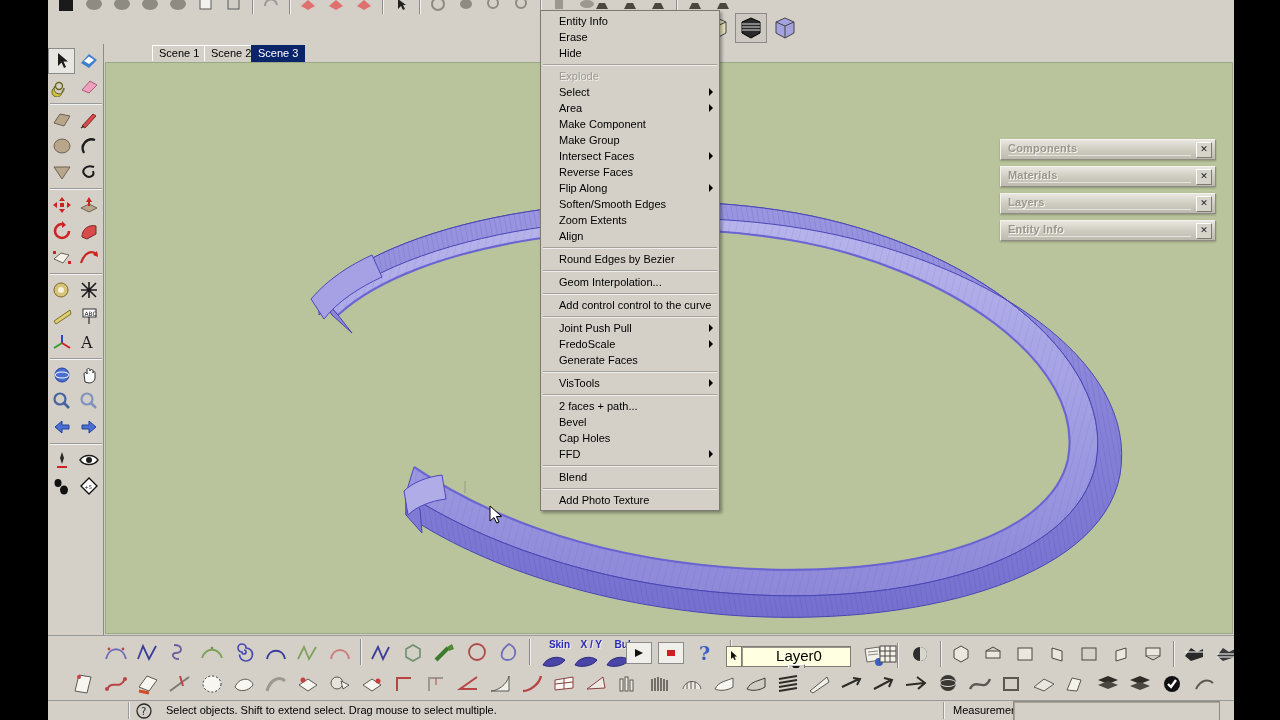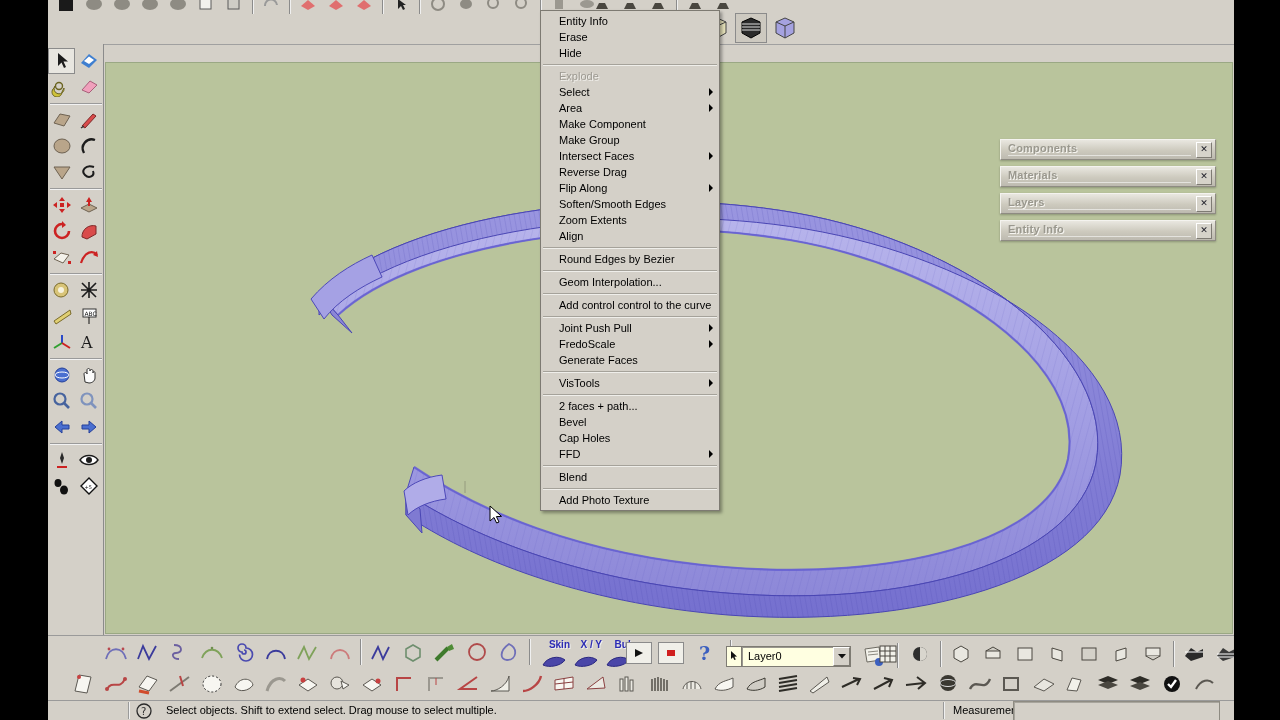--- a/index.html
+++ b/index.html
@@ -71,21 +71,21 @@
   .bsep{width:1px;height:26px;background:#8b8b8b;margin:0 4px;box-shadow:1px 0 0 #f0f0f0;}
 
   
   .skingrp{display:flex;align-items:flex-end;height:32px;}
   .skinbtn{position:relative;width:32px;height:30px;}
   .skinlbl{position:absolute;top:0;left:0;width:32px;text-align:right;font-size:10px;font-weight:bold;
            color:#2b2bb5;text-shadow:1px 1px 0 #efefef;font-family:"Liberation Sans",sans-serif;}
 
   
   .layerbox{display:flex;align-items:center;height:19px;width:108px;background:#ffffe1;
-            border:1px solid #7e7b73;box-shadow:inset 1px 1px 0 #9a978f;font-size:11px;}
+            border:1px solid #7e7b73;box-shadow:inset 1px 1px 0 #9a978f;font-size:15px;flex-direction:column;}
   .layerbox .lv{flex:1;padding-left:6px;color:#000;}
   .layerdd{width:15px;height:17px;background:#d4d0c8;border:1px solid #fff;
            border-right-color:#7e7b73;border-bottom-color:#7e7b73;display:flex;align-items:center;justify-content:center;}
 
   
   .status{position:absolute;left:0;top:700px;width:1186px;height:20px;background:#d4d0c8;border-top:1px solid #9a9a9a;}
   .st-help{position:absolute;left:88px;top:2px;width:18px;height:16px;}
   .st-text{position:absolute;left:112px;top:3px;font-size:11px;color:#000;margin-left:6px;}
   .st-mlabel{position:absolute;left:905px;top:3px;font-size:11px;color:#000;}
   .st-mbox{position:absolute;left:965px;top:0px;width:205px;height:18px;background:#d4d0c8;
@@ -452,20 +452,25 @@
       </div>
       <div class="ltbtn">
         <svg width="22" height="20" viewBox="0 0 22 20">
           <path d="M11 2 L19 10 L11 18 L3 10 Z" fill="#fff" stroke="#111" stroke-width="1.4"></path>
           <text x="6.5" y="12.5" font-size="5" font-family="DejaVu Sans" fill="#111">+5</text>
         </svg>
       </div>
     </div>
   </div>
 
+  <div class="tabbar">
+    <div class="tab" style="left:48px;">Scene 1</div>
+    <div class="tab" style="left:100px;">Scene 2</div>
+    <div class="tab active" style="left:147px;">Scene 3</div>
+  </div>
 
   <div class="viewport">
     <svg class="vp-svg" width="1128" height="572" viewBox="0 0 1128 572">
       <defs>
         <linearGradient id="tubeTop" x1="0" y1="0" x2="0" y2="1">
           <stop offset="0%" stop-color="#b9b6ec"></stop>
           <stop offset="55%" stop-color="#a29ee3"></stop>
           <stop offset="100%" stop-color="#8d88d8"></stop>
         </linearGradient>
         <linearGradient id="tubeSide" x1="0" y1="0" x2="0" y2="1">
@@ -562,21 +567,21 @@
         <div class="mi">Entity Info</div>
         <div class="mi">Erase</div>
         <div class="mi">Hide</div>
         <div class="msep"></div>
         <div class="mi disabled">Explode</div>
         <div class="mi">Select<span class="arw"></span></div>
         <div class="mi">Area<span class="arw"></span></div>
         <div class="mi">Make Component</div>
         <div class="mi">Make Group</div>
         <div class="mi">Intersect Faces<span class="arw"></span></div>
-        <div class="mi">Reverse Drag</div>
+        <div class="mi">Reverse Faces</div>
         <div class="mi">Flip Along<span class="arw"></span></div>
         <div class="mi">Soften/Smooth Edges</div>
         <div class="mi">Zoom Extents</div>
         <div class="mi">Align</div>
         <div class="msep"></div>
         <div class="mi">Round Edges by Bezier</div>
         <div class="msep"></div>
         <div class="mi">Geom Interpolation...</div>
         <div class="msep"></div>
         <div class="mi">Add control control to the curve</div>

